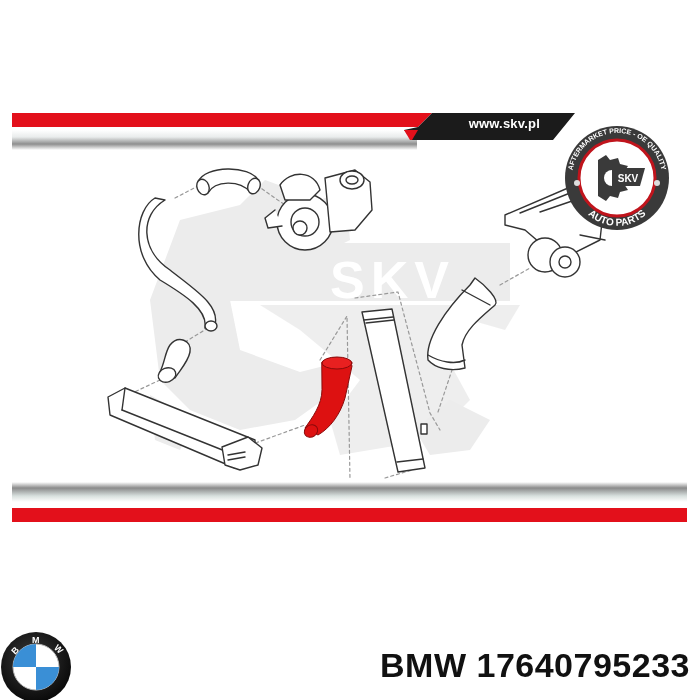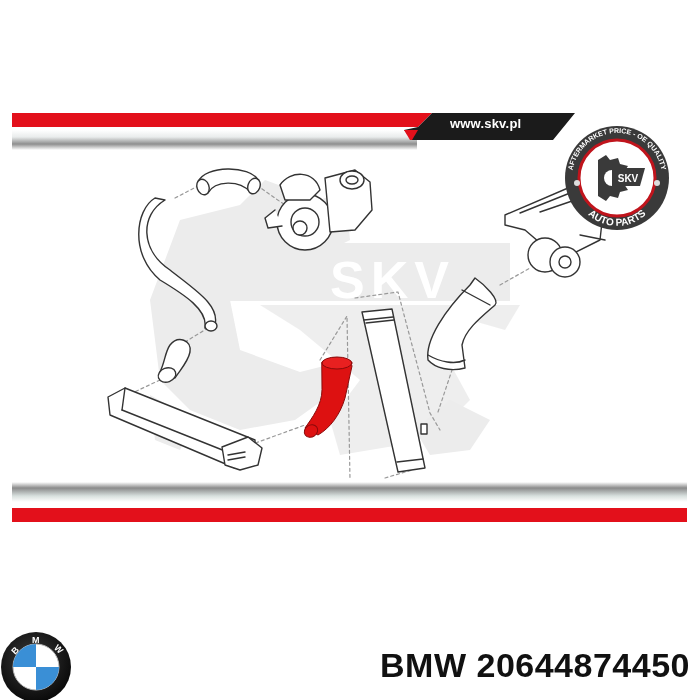--- a/index.html
+++ b/index.html
@@ -1,19 +1,19 @@
 <!DOCTYPE html>
 <html><head>
   <meta charset="utf-8">
   <style>
     html, body { margin: 0; padding: 0; background: #ffffff; }
     body { width: 700px; height: 700px; position: relative; overflow: hidden; font-family: "Liberation Sans", sans-serif; }
     .layer { position: absolute; left: 0; top: 0; width: 700px; height: 700px; }
     .url-text {
-      position: absolute; left: 450px; top: 116px; width: 90px; text-align: left;
+      position: absolute; left: 450px; top: 116px; width: 90px; text-align: right;
       color: #ffffff; font-family: "Liberation Sans", sans-serif; font-weight: bold; font-size: 13px;
       letter-spacing: 0.2px;
     }
     .caption {
       position: absolute; right: 10px; top: 646px;
       font-family: "Liberation Sans", sans-serif; font-size: 34px; color: #111111; letter-spacing: 0.5px;
     }
     .caption span { white-space: pre; font-weight: bold; }
   </style>
 </head>
@@ -168,14 +168,14 @@
   <circle cx="36" cy="667" r="35" fill="url(#ringGrad)"></circle>
   <circle cx="36" cy="667" r="23" fill="#ffffff" stroke="#bbb" stroke-width="1"></circle>
   <path d="M36 667 L36 644 A23 23 0 0 0 13 667 Z" fill="#3a8fd6"></path>
   <path d="M36 667 L59 667 A23 23 0 0 1 36 690 Z" fill="#3a8fd6"></path>
   <text x="13" y="656" font-family="Liberation Sans, sans-serif" font-weight="bold" font-size="9" fill="#ffffff" transform="rotate(-45 13 653)">B</text>
   <text x="32" y="643" font-family="Liberation Sans, sans-serif" font-weight="bold" font-size="9" fill="#ffffff">M</text>
   <text x="52" y="650" font-family="Liberation Sans, sans-serif" font-weight="bold" font-size="9" fill="#ffffff" transform="rotate(45 55 651)">W</text>
 </svg>
 
 <div class="caption">
-  <span>BMW</span><span> </span><span>20644874450</span>
+  <span>BMW</span><span> </span><span>17640795233</span>
 </div>
 
 </body></html>

